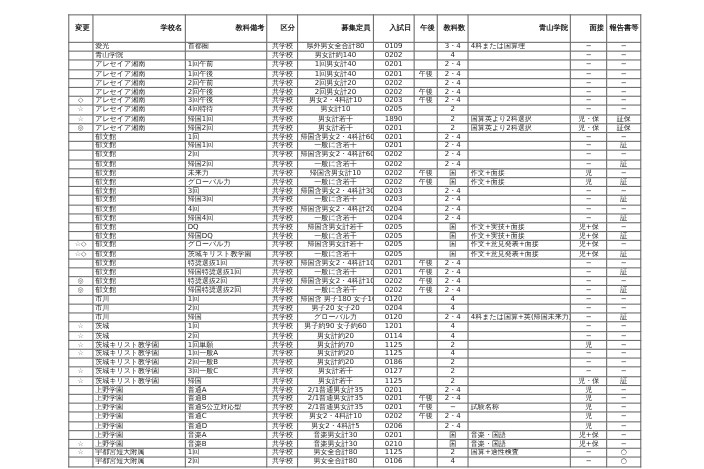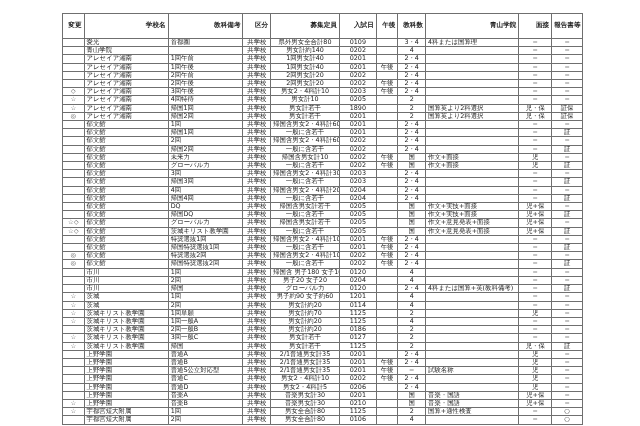--- a/index.html
+++ b/index.html
@@ -440,21 +440,21 @@
       </tr>
       <tr>
         <td class="c mark"></td>
         <td class="l">市川</td>
         <td class="l">帰国</td>
         <td class="c">共学校</td>
         <td class="c">グローバル力</td>
         <td class="r">0120</td>
         <td class="c"></td>
         <td class="c">2・4</td>
-        <td class="l">4科または国算+英(教科備考)</td>
+        <td class="l">4科または国算+英(帰国未来力)</td>
         <td class="c">−</td>
         <td class="c">証</td>
       </tr>
       <tr>
         <td class="c mark">☆</td>
         <td class="l">茨城</td>
         <td class="l">1回</td>
         <td class="c">共学校</td>
         <td class="c">男子約90 女子約60</td>
         <td class="r">1201</td>

